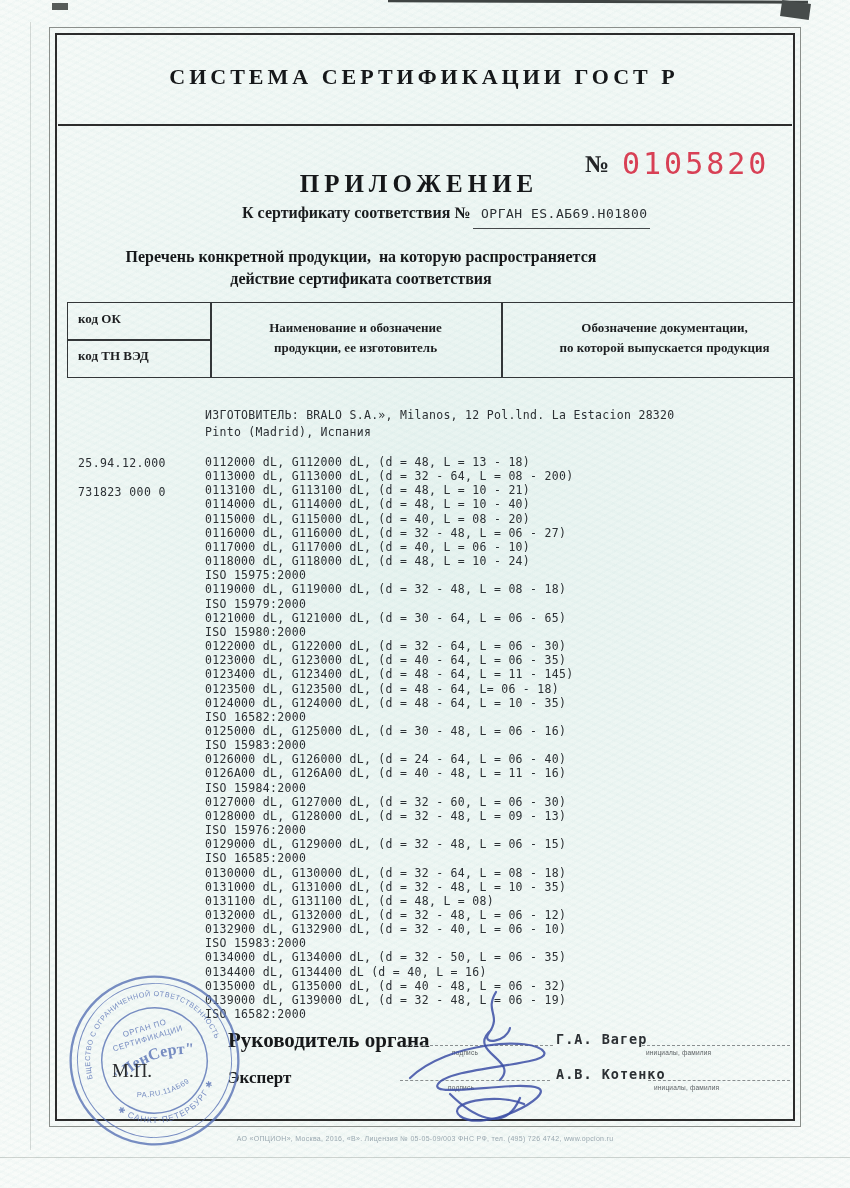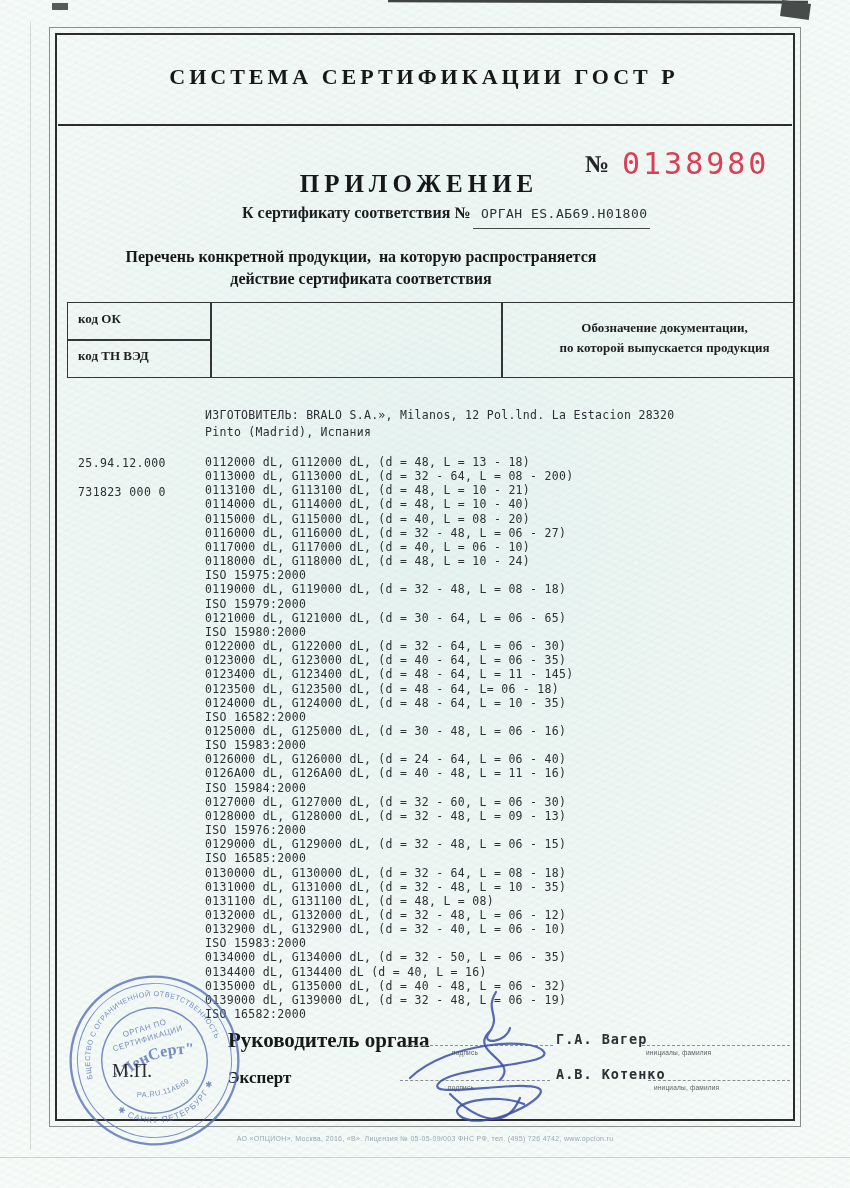--- a/index.html
+++ b/index.html
@@ -92,37 +92,39 @@
   <div class="abs crease-left"></div>
   <div class="abs edge-bottom"></div>
 
   <div class="abs frame-outer"></div>
   <div class="abs frame-inner"></div>
   <div class="abs header-sep"></div>
 
   <div class="abs title-system">СИСТЕМА СЕРТИФИКАЦИИ ГОСТ Р</div>
 
   <div class="abs serial serial-prefix">№</div>
-  <div class="abs serial serial-number">0138980</div>
+  <div class="abs serial serial-number">0105820</div>
 
   <div class="abs doc-title">ПРИЛОЖЕНИЕ</div>
 
   <div class="abs cert-label">К сертификату соответствия №</div>
   <div class="abs cert-number mono">ОРГАН ES.АБ69.Н01800</div>
   <div class="abs cert-underline"></div>
 
   <div class="abs subtitle">Перечень конкретной продукции,  на которую распространяется
 действие сертификата соответствия</div>
 
   <div class="abs tbl">
     <div class="v1"></div>
     <div class="v2"></div>
     <div class="h1"></div>
     <div class="cell c-ok">код ОК</div>
     <div class="cell c-tn">код ТН ВЭД</div>
+    <div class="cell c-prod">Наименование и обозначение
+продукции, ее изготовитель</div>
     <div class="cell c-doc">Обозначение документации,
 по которой выпускается продукция</div>
   </div>
 
   <div class="abs manufacturer mono">ИЗГОТОВИТЕЛЬ: BRALO S.A.», Milanos, 12 Pol.lnd. La Estacion 28320
 Pinto (Madrid), Испания</div>
   <div class="abs code-ok-value mono">25.94.12.000</div>
   <div class="abs code-tn-value mono">731823 000 0</div>
   <div class="abs product-list mono">0112000 dL, G112000 dL, (d = 48, L = 13 - 18)
 0113000 dL, G113000 dL, (d = 32 - 64, L = 08 - 200)

